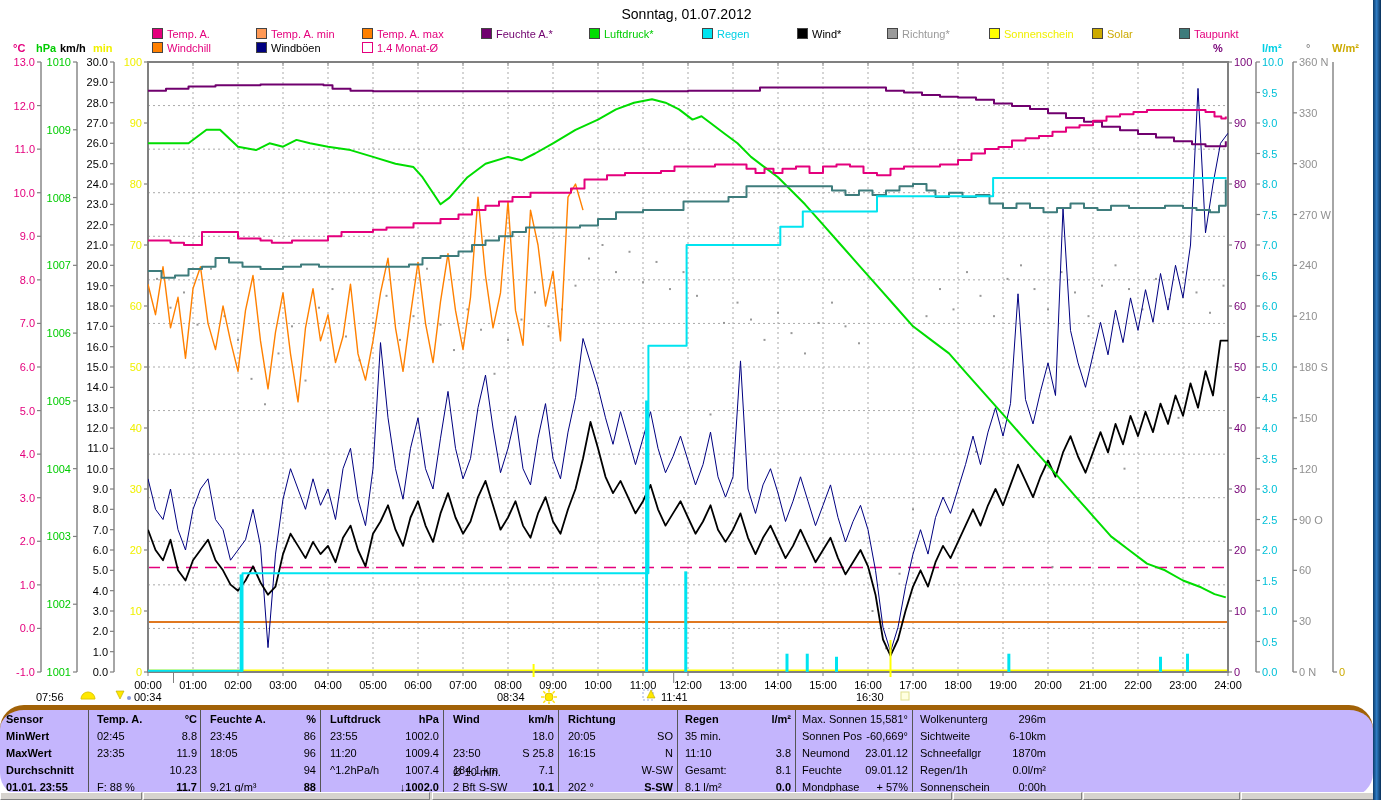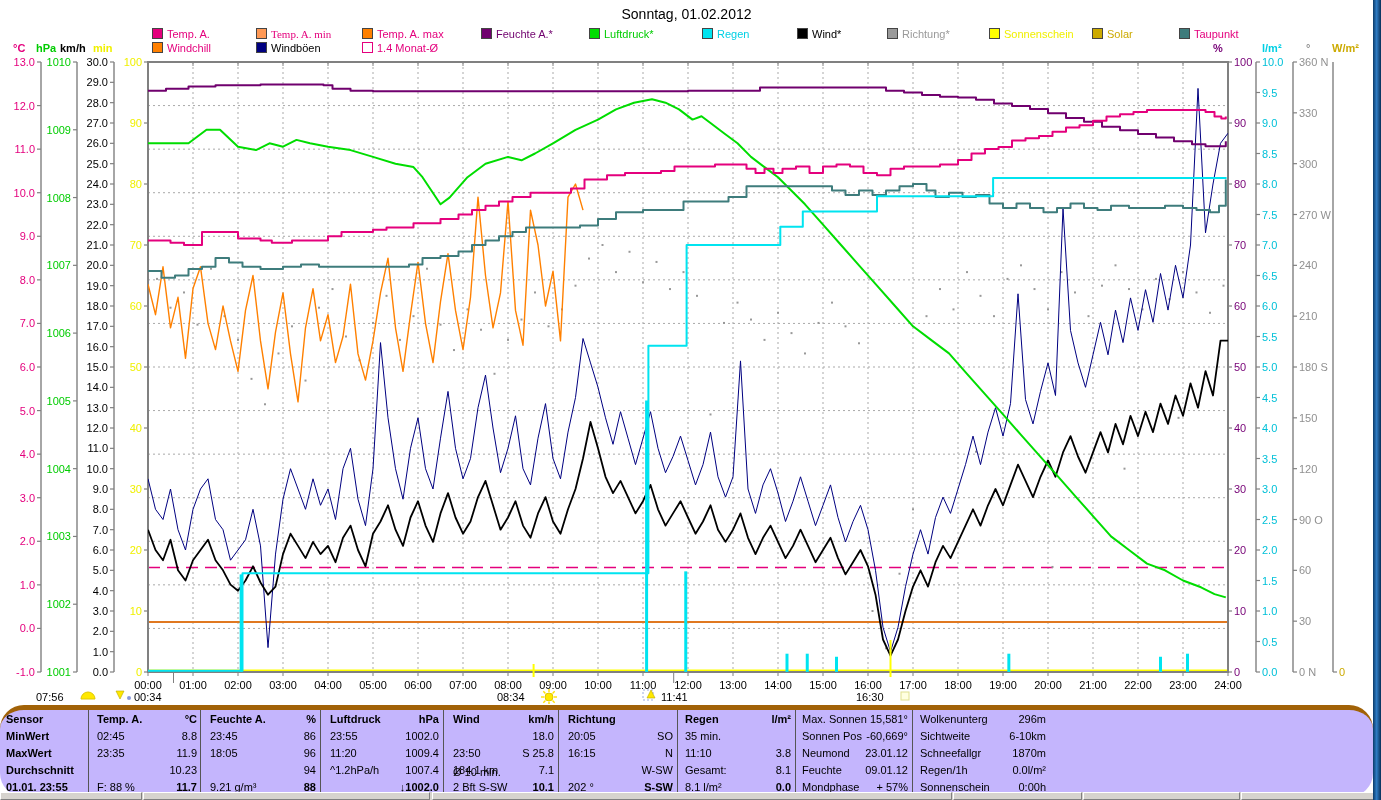--- a/index.html
+++ b/index.html
@@ -20,24 +20,24 @@
   #statusbar{left:0;top:792px;width:1373px;height:8px;background:#d6d3ce;}
   .seg{position:absolute;top:0;height:6px;background:#d6d3ce;
        border:1px solid;border-color:#ffffff #808080 #808080 #ffffff;}
   #desktop-strip{left:1373px;top:0;width:8px;height:800px;
        background:linear-gradient(90deg,#0b3a68,#2e7cc4 45%,#082f58);}
   svg text{font-family:"Liberation Sans",sans-serif;}
 </style>
 </head>
 <body>
 
-<div class="abs" id="title">Sonntag, 01.02.2012</div>
+<div class="abs" id="title">Sonntag, 01.07.2012</div>
 <div class="abs" id="legend">
     <span class="lg" style="left: 152px; top: 28px;"><i style="background: rgb(228, 0, 125);"></i><span style="color: rgb(228, 0, 125);">Temp. A.</span></span>
-    <span class="lg" style="left: 256px; top: 28px;"><i style="background: rgb(255, 153, 85);"></i><span style="color: rgb(228, 0, 125); font-family: Liberation Serif, serif;">Temp. A. min</span></span>
+    <span class="lg" style="left: 256px; top: 28px;"><i style="background: rgb(255, 153, 85);"></i><span style="color: rgb(228, 0, 125);">Temp. A. min</span></span>
     <span class="lg" style="left: 362px; top: 28px;"><i style="background: rgb(255, 128, 0);"></i><span style="color: rgb(228, 0, 125);">Temp. A. max</span></span>
     <span class="lg" style="left: 481px; top: 28px;"><i style="background: rgb(112, 0, 110);"></i><span style="color: rgb(112, 0, 110);">Feuchte A.*</span></span>
     <span class="lg" style="left: 589px; top: 28px;"><i style="background: rgb(0, 221, 0);"></i><span style="color: rgb(0, 204, 0);">Luftdruck*</span></span>
     <span class="lg" style="left: 702px; top: 28px;"><i style="background: rgb(0, 228, 240);"></i><span style="color: rgb(0, 208, 228);">Regen</span></span>
     <span class="lg" style="left: 797px; top: 28px;"><i style="background: rgb(0, 0, 0);"></i><span style="color: rgb(0, 0, 0);">Wind*</span></span>
     <span class="lg" style="left: 887px; top: 28px;"><i style="background: rgb(154, 154, 154);"></i><span style="color: rgb(154, 154, 154);">Richtung*</span></span>
     <span class="lg" style="left: 989px; top: 28px;"><i style="background: rgb(255, 255, 0);"></i><span style="color: rgb(240, 240, 0);">Sonnenschein</span></span>
     <span class="lg" style="left: 1092px; top: 28px;"><i style="background: rgb(204, 170, 0);"></i><span style="color: rgb(204, 170, 0);">Solar</span></span>
     <span class="lg" style="left: 1179px; top: 28px;"><i style="background: rgb(62, 124, 124);"></i><span style="color: rgb(228, 0, 125);">Taupunkt</span></span>
     <span class="lg" style="left: 152px; top: 42px;"><i style="background: rgb(255, 128, 0);"></i><span style="color: rgb(228, 0, 125);">Windchill</span></span>

